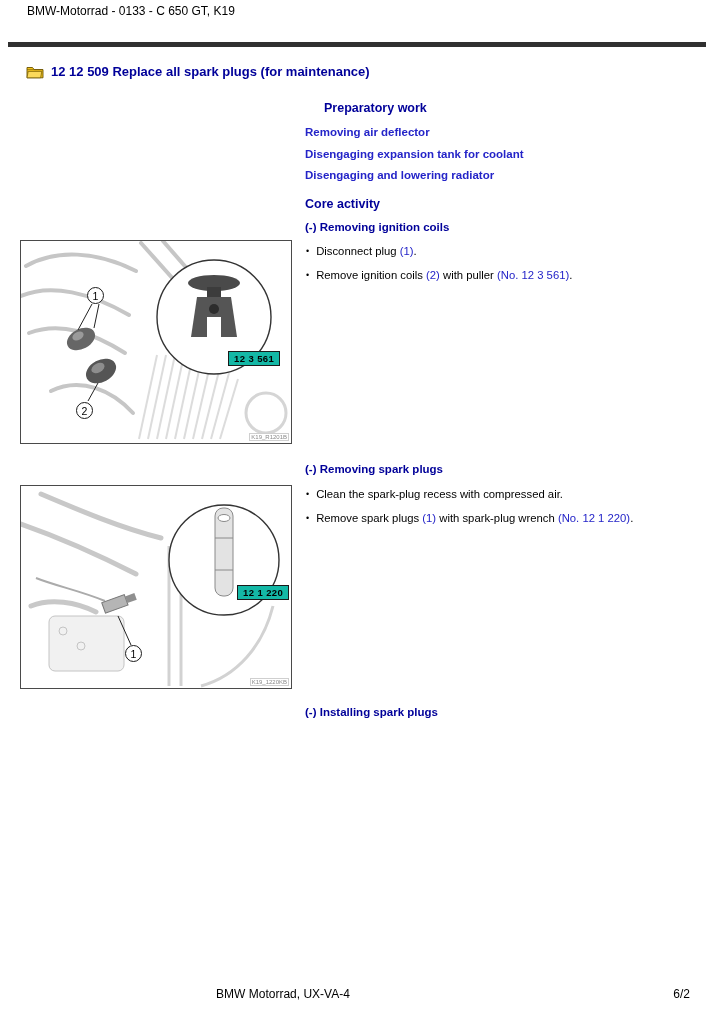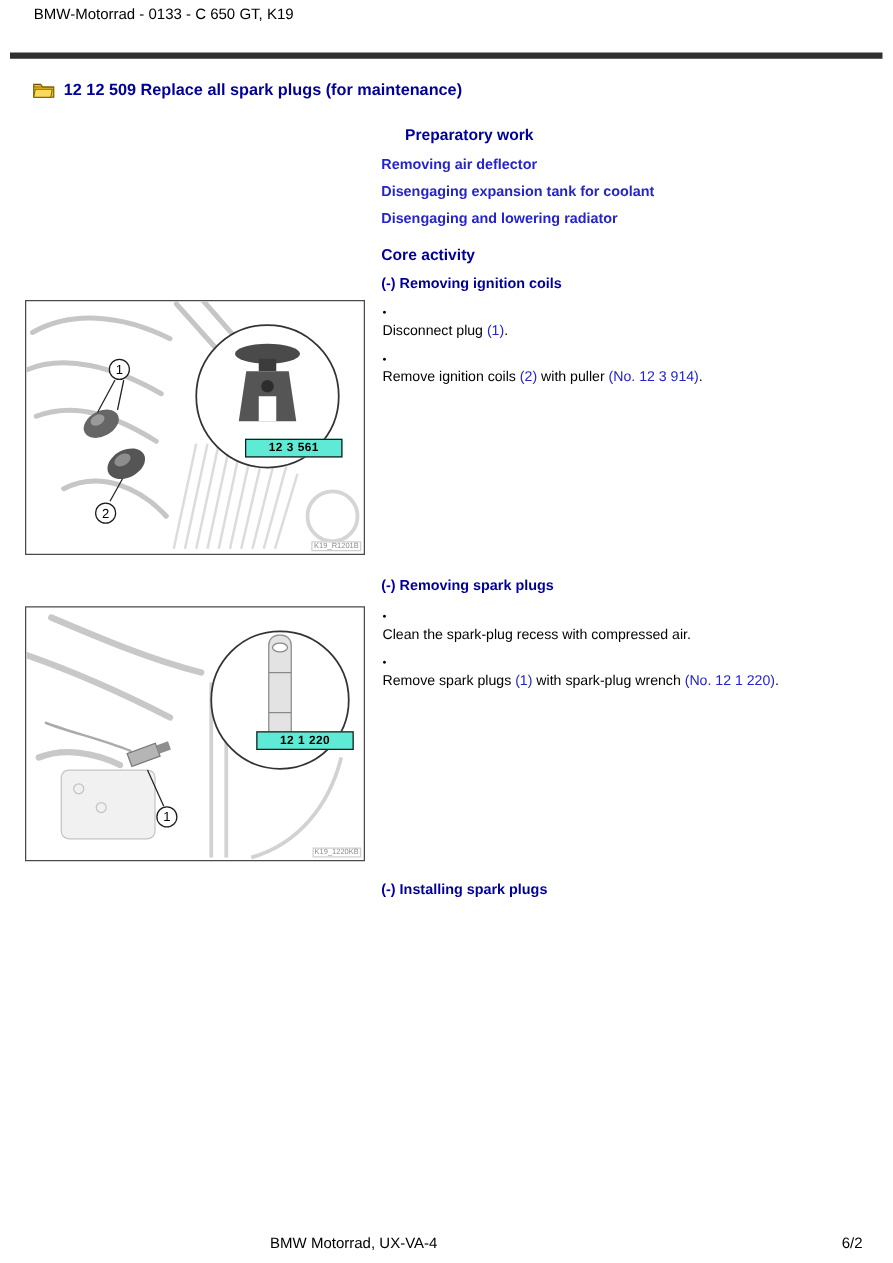--- a/index.html
+++ b/index.html
@@ -9,27 +9,27 @@
   .abs { position:absolute; }
   .header-text { left:27px; top:4px; font-size:12px; }
   .top-bar { left:8px; top:42px; width:698px; height:5px; background:var(--bar); }
   .title-row { left:26px; top:64px; display:flex; align-items:center; gap:7px; }
   .doc-title { font-size:13px; font-weight:bold; color:var(--heading); }
   .heading { font-size:12.5px; font-weight:bold; color:var(--heading); }
   .subheading { font-size:11.5px; font-weight:bold; color:var(--heading); }
   .links { display:flex; flex-direction:column; row-gap:7.5px;font-weight:bold; }
   .link { font-size:11.5px; line-height:14px; color:var(--link); cursor:pointer; }
   .steps { width:398px; }
-  .step { display:flex; font-size:11.3px; line-height:14px; margin-bottom:9px;flex-direction:column; }
+  .step { display:flex; font-size:11.3px; line-height:14px; margin-bottom:9px; }
   .step .dot::before { content:"\2022"; font-size:9px; margin-right:7px; position:relative; top:-1px; }
   .ref { color:var(--link); cursor:pointer; }
   .figure { width:272px; height:204px; border:1px solid #4a4a4a; background:#fff; }
   .figure svg { position:absolute; left:0; top:0; }
   .callout { position:absolute; width:17px; height:17px; background:#fff; border:1.2px solid #1a1a1a; border-radius:50%; font-size:10.5px; display:flex; align-items:center; justify-content:center; }
-  .tool-label { position:absolute; background:#5eead4; border:1px solid #1a1a1a; padding:1px 18px; font-size:9.5px; font-weight:bold; letter-spacing:0.4px; }
+  .tool-label { position:absolute; background:#14b8a6; border:1px solid #1a1a1a; padding:1px 5px; font-size:9.5px; font-weight:bold; letter-spacing:0.4px;margin-left:32px; }
   .fig-caption { position:absolute; right:2px; bottom:2px; font-size:6px; color:#8a8a8a; border:1px solid #cfcfcf; padding:0 1px; background:#fff; }
   .footer-center { left:0; top:987px; width:566px; text-align:center; font-size:12px; }
   .footer-page { top:987px; right:24px; font-size:12px; }
 </style>
 </head>
 <body>
 
 <div class="abs header-text">BMW-Motorrad - 0133 - C 650 GT, K19</div>
 <div class="abs top-bar"></div>
 
@@ -54,21 +54,21 @@
 <div class="abs heading" style="left:305px; top:197px;">Core activity</div>
 <div class="abs subheading" style="left:305px; top:221px;">(-) Removing ignition coils</div>
 
 <div class="abs steps" style="left:306px; top:244px;">
   <div class="step">
     <span class="dot"></span>
     <span><span>Disconnect plug </span><span class="ref">(1)</span><span>.</span></span>
   </div>
   <div class="step">
     <span class="dot"></span>
-    <span><span>Remove ignition coils </span><span class="ref">(2)</span><span> with puller </span><span class="ref">(No. 12 3 914)</span><span>.</span></span>
+    <span><span>Remove ignition coils </span><span class="ref">(2)</span><span> with puller </span><span class="ref">(No. 12 3 561)</span><span>.</span></span>
   </div>
 </div>
 
 <div class="abs figure" style="left:20px; top:240px;">
   <svg width="270" height="202" viewBox="0 0 270 202">
     <g stroke="#c6c6c6" fill="none" stroke-width="4" stroke-linecap="round">
       <path d="M5,25 C35,8 75,10 115,30"></path>
       <path d="M0,55 C30,42 70,52 108,74"></path>
       <path d="M8,92 C40,80 72,92 104,112"></path>
       <path d="M120,2 L170,58"></path>

